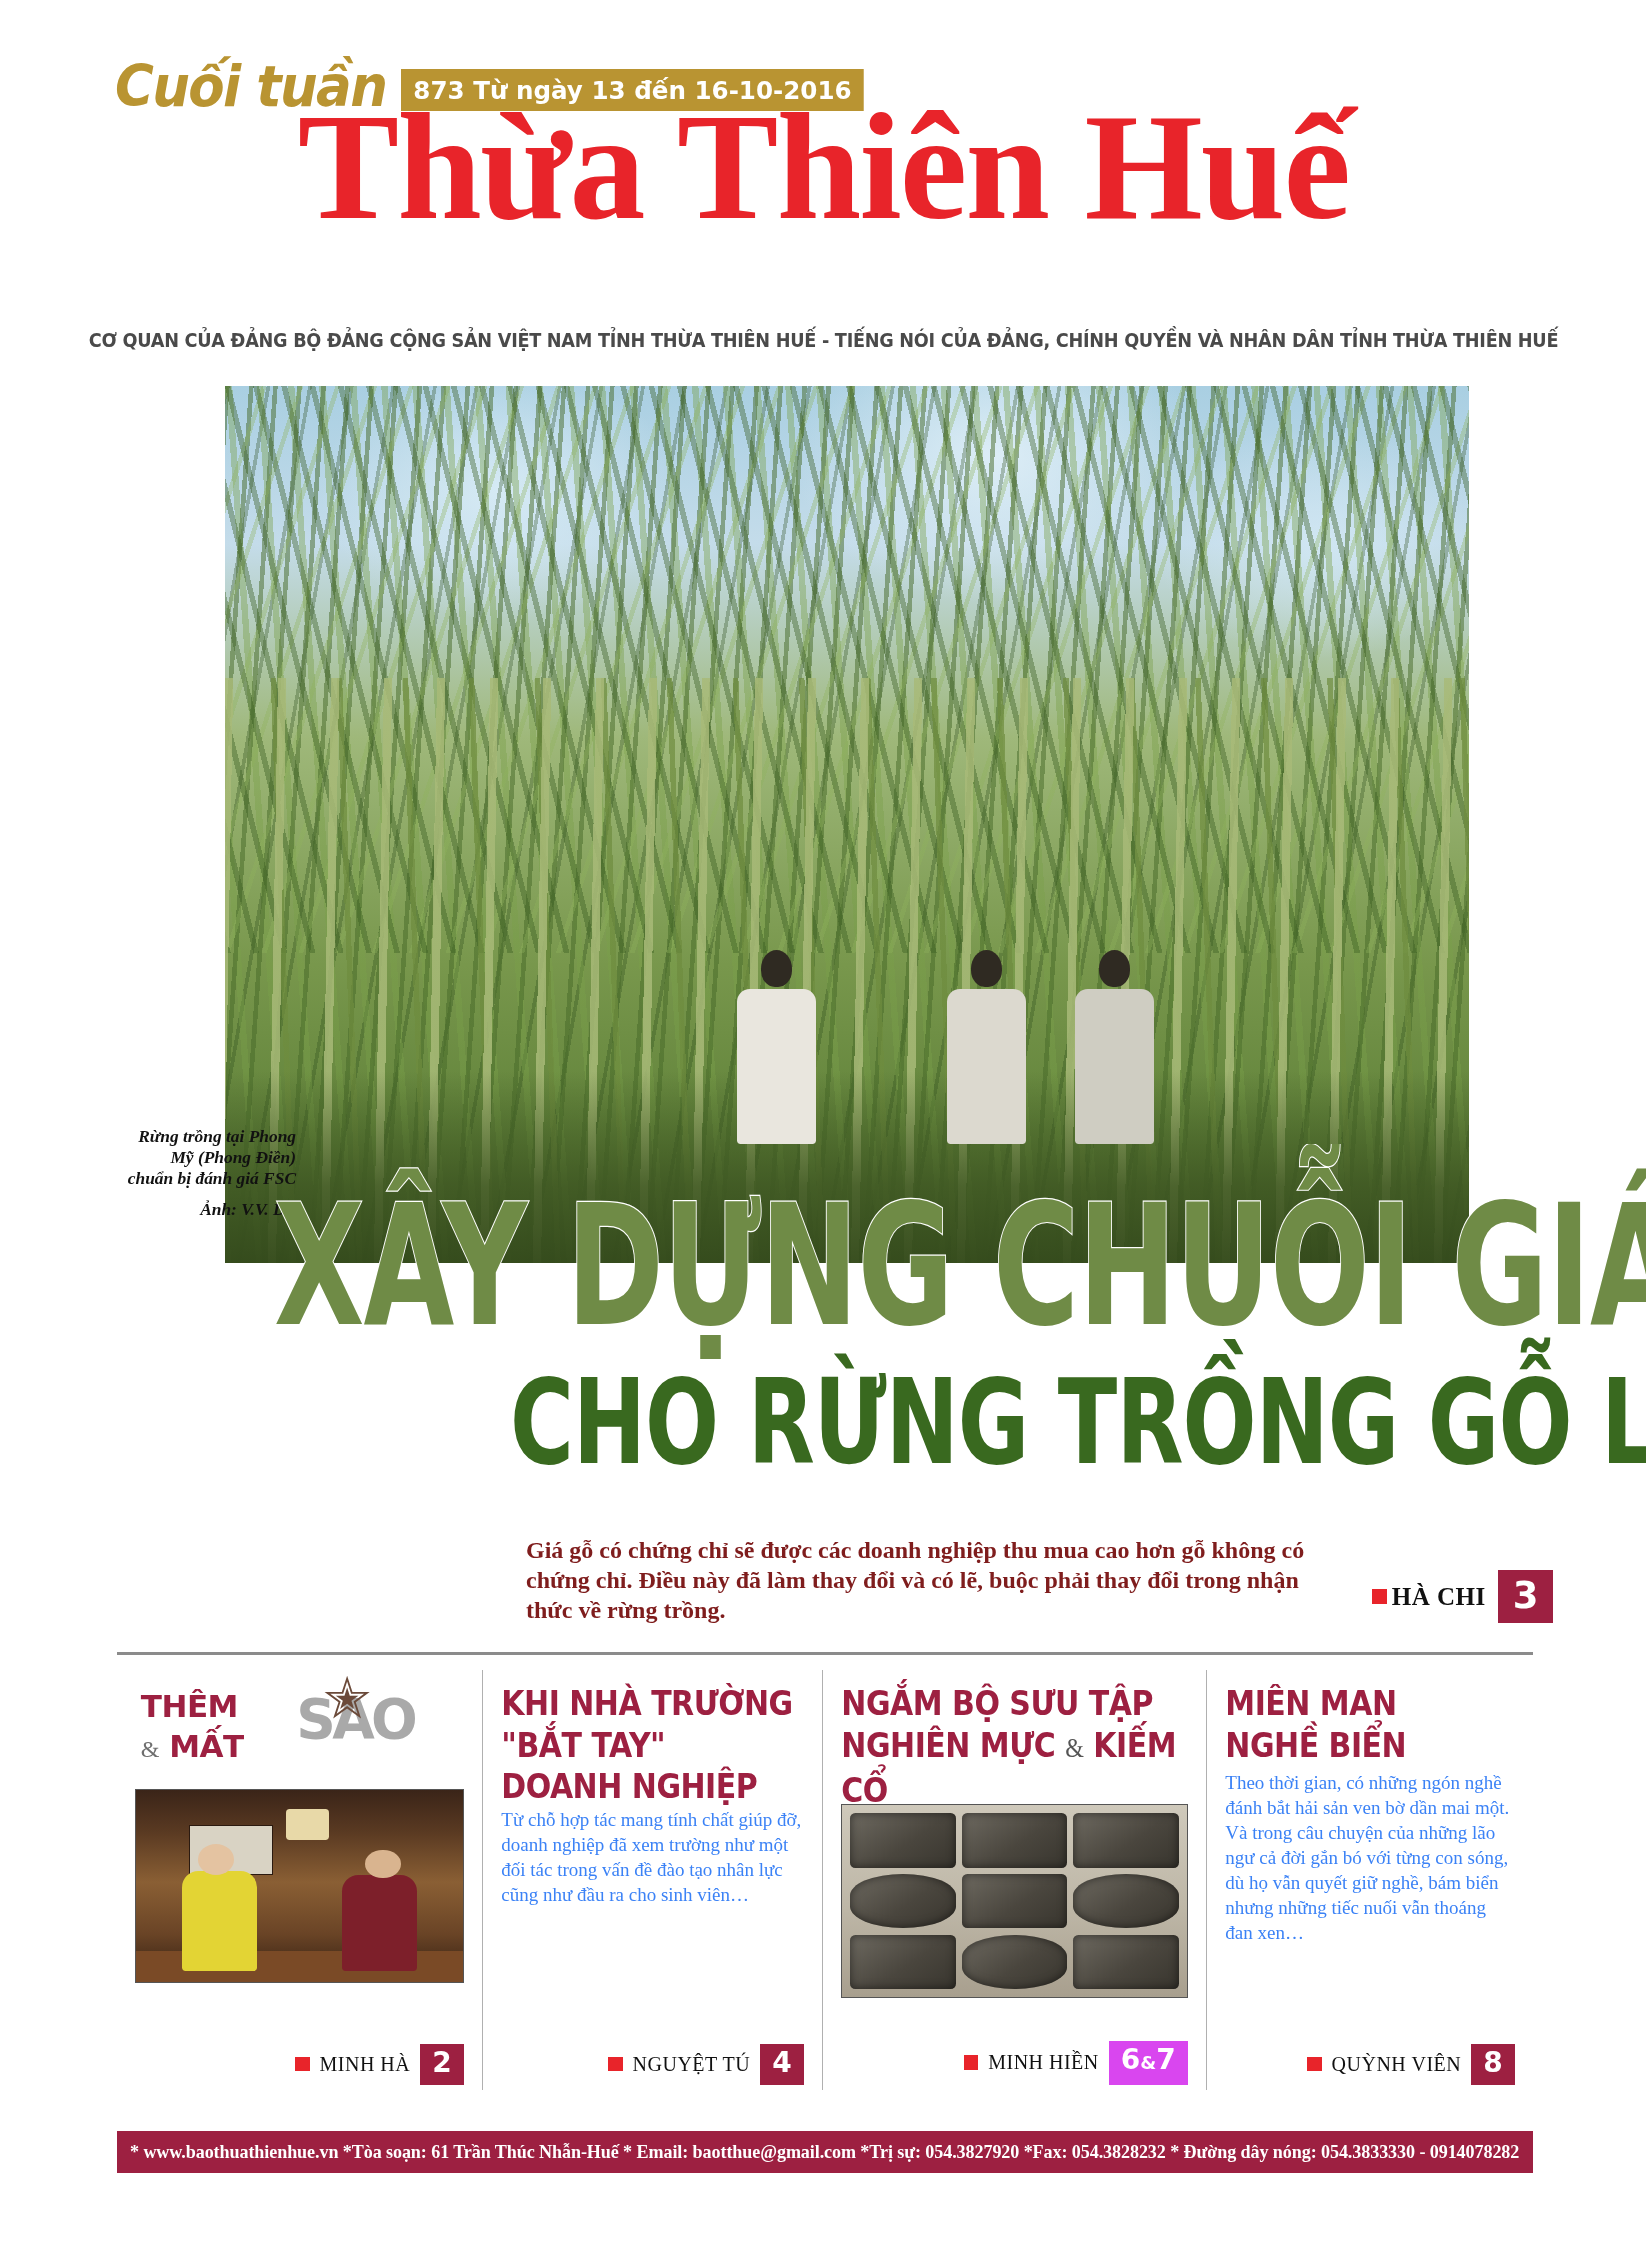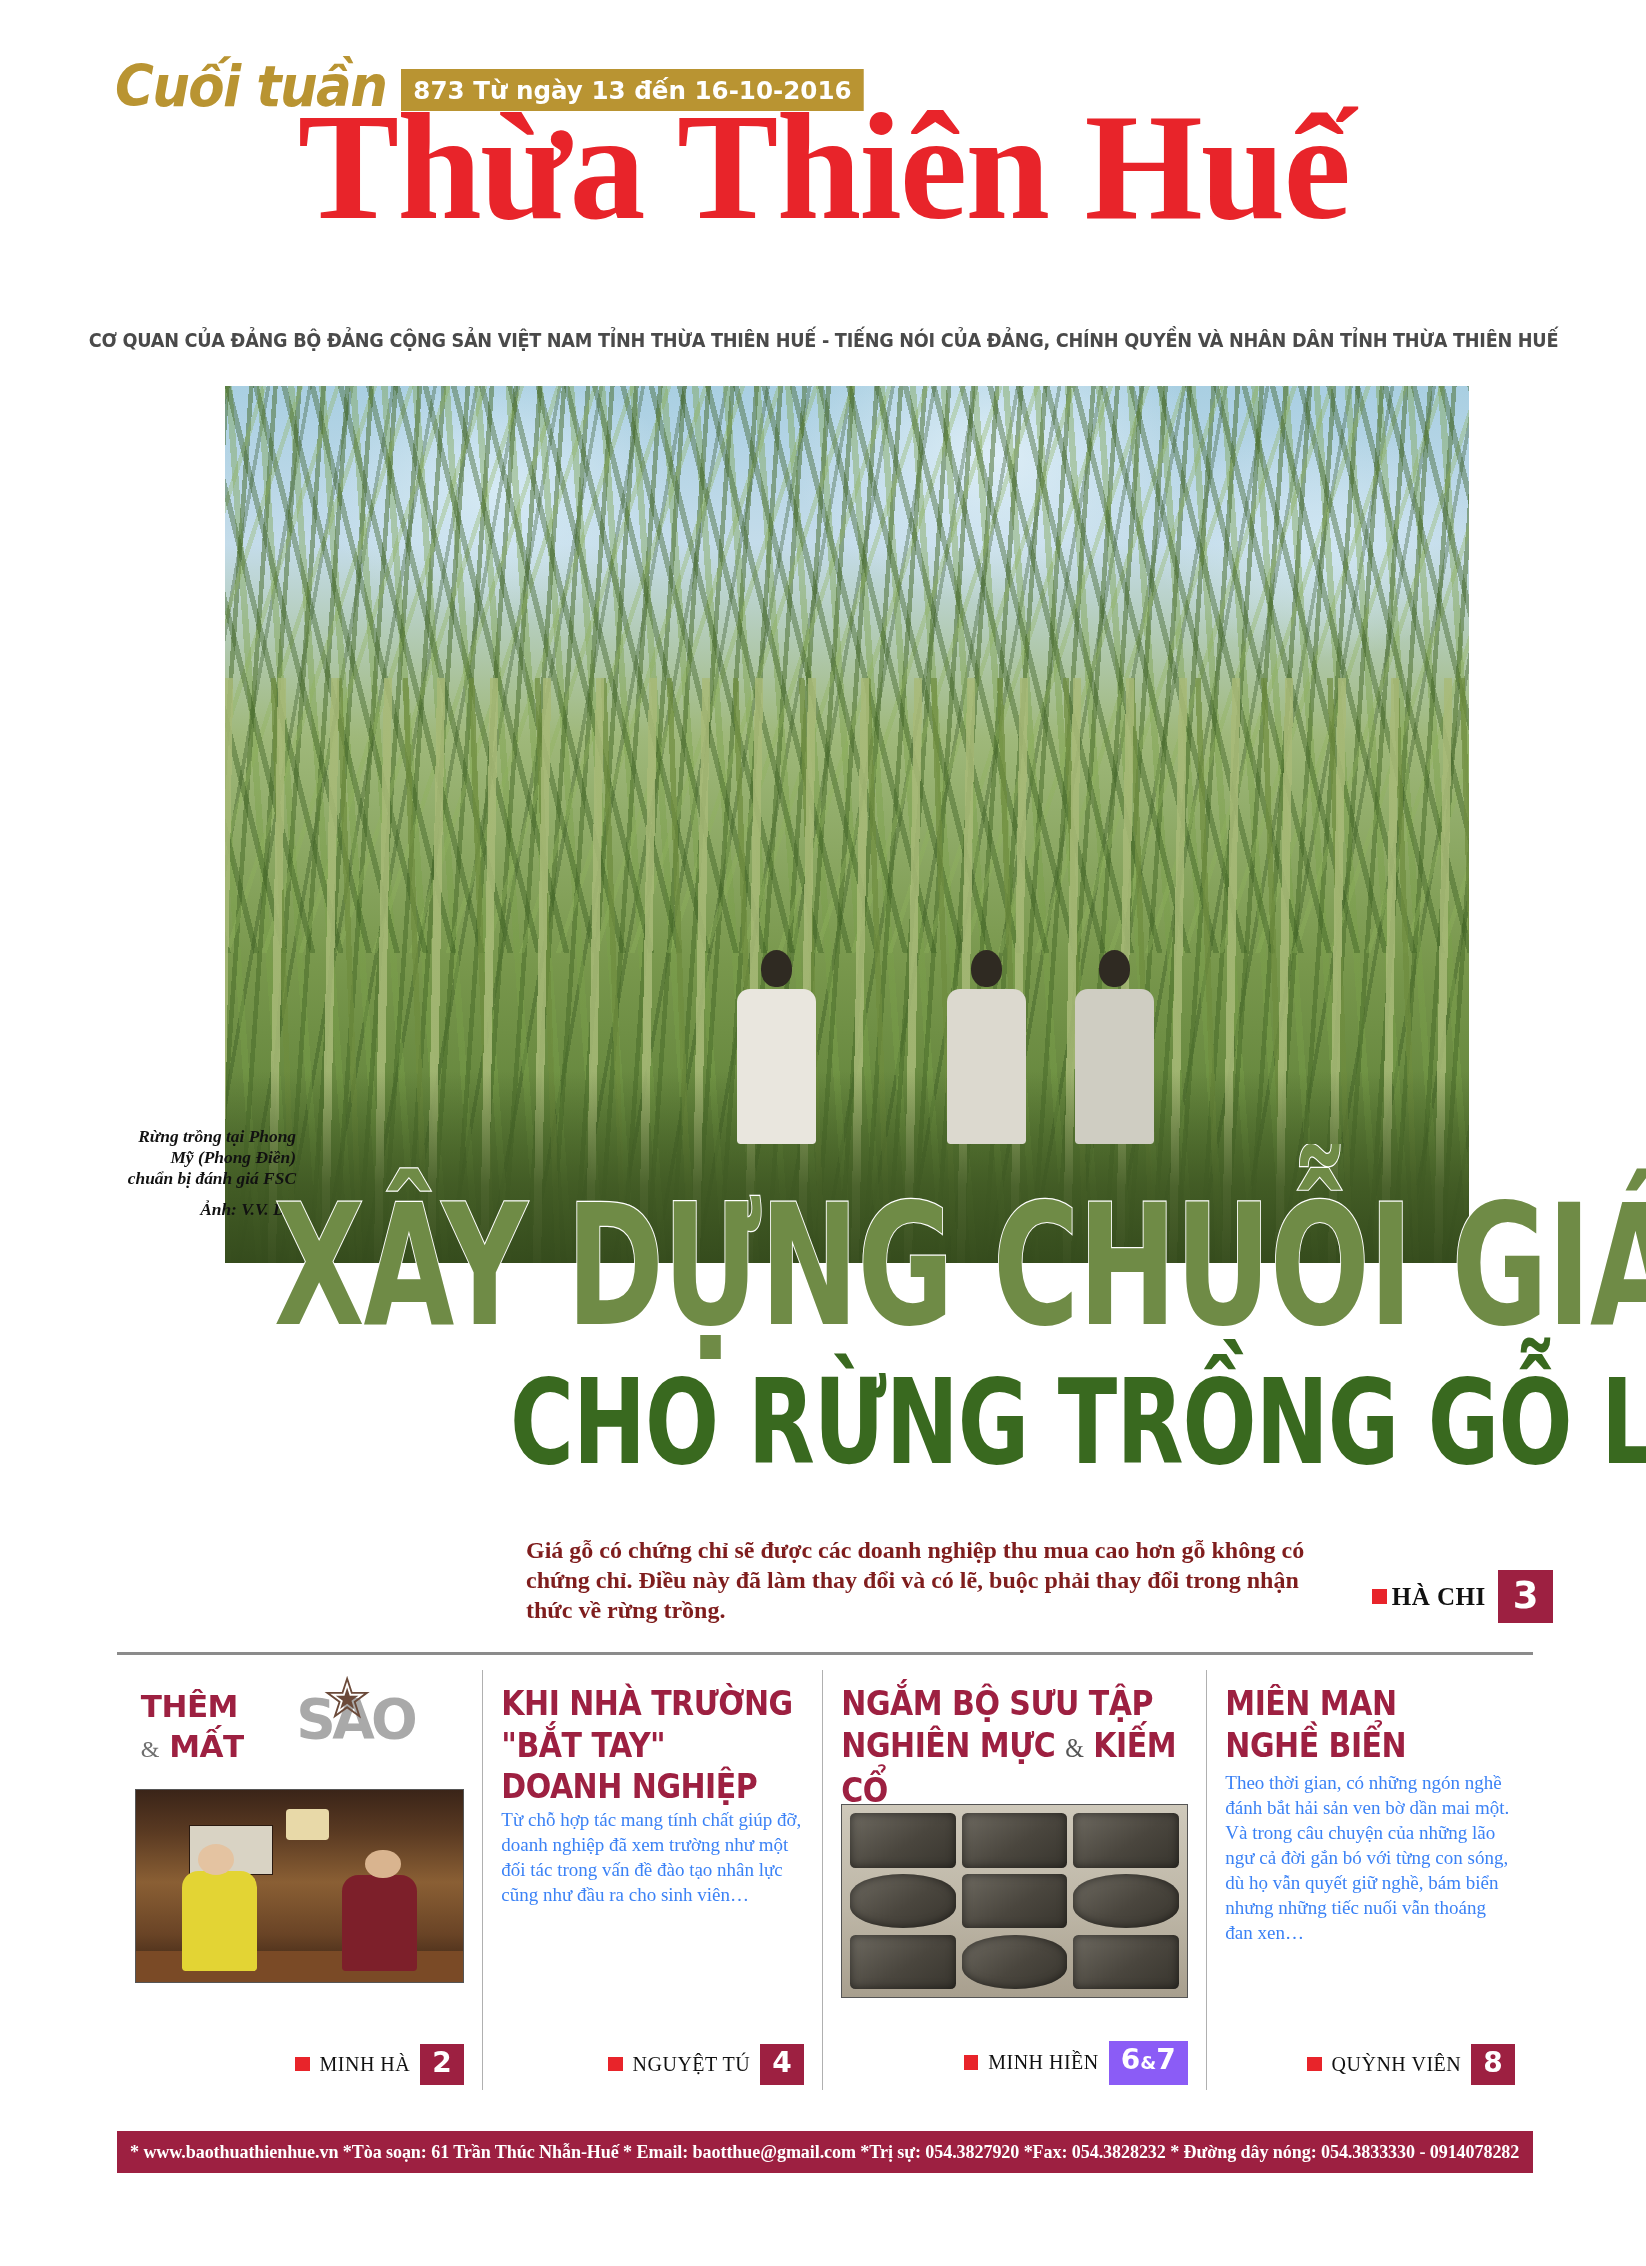--- a/index.html
+++ b/index.html
@@ -300,21 +300,21 @@
   }
   .pill {
     color: #fff;
     font-family: "DejaVu Sans", sans-serif;
     font-weight: bold;
     font-size: 28px;
     line-height: 28px;
     padding: 5.5px 12px 7.3px 12px;
   }
   .pill.maroon { background: #9d2041; }
-  .pill.green  { background: #8b5cf6; }
+  .pill.green  { background: #d946ef; }
   .pill .small { font-size: 18.3px; }
 
   
   .them-mat {
     position: relative;
     height: 99px;
   }
   .tm-text {
     position: absolute; left: 5.5px; top: 3.7px;
     font-family: "DejaVu Sans", sans-serif;

